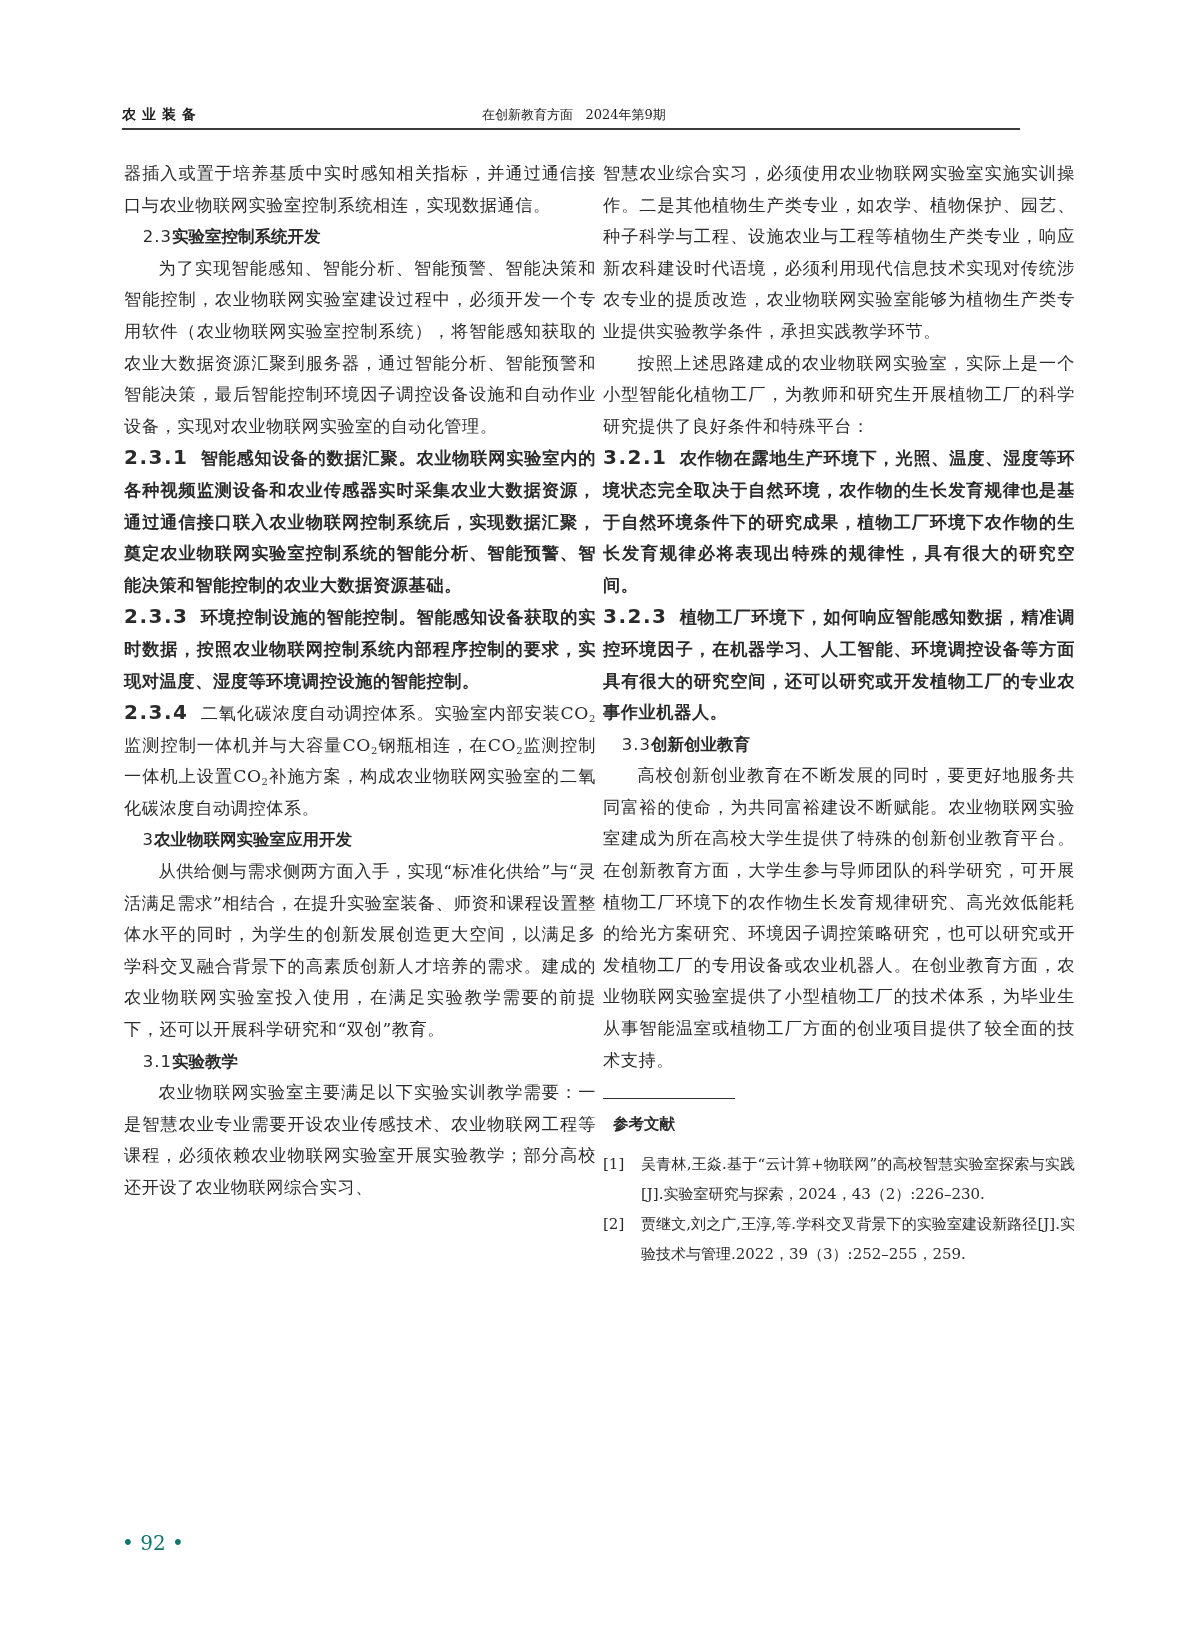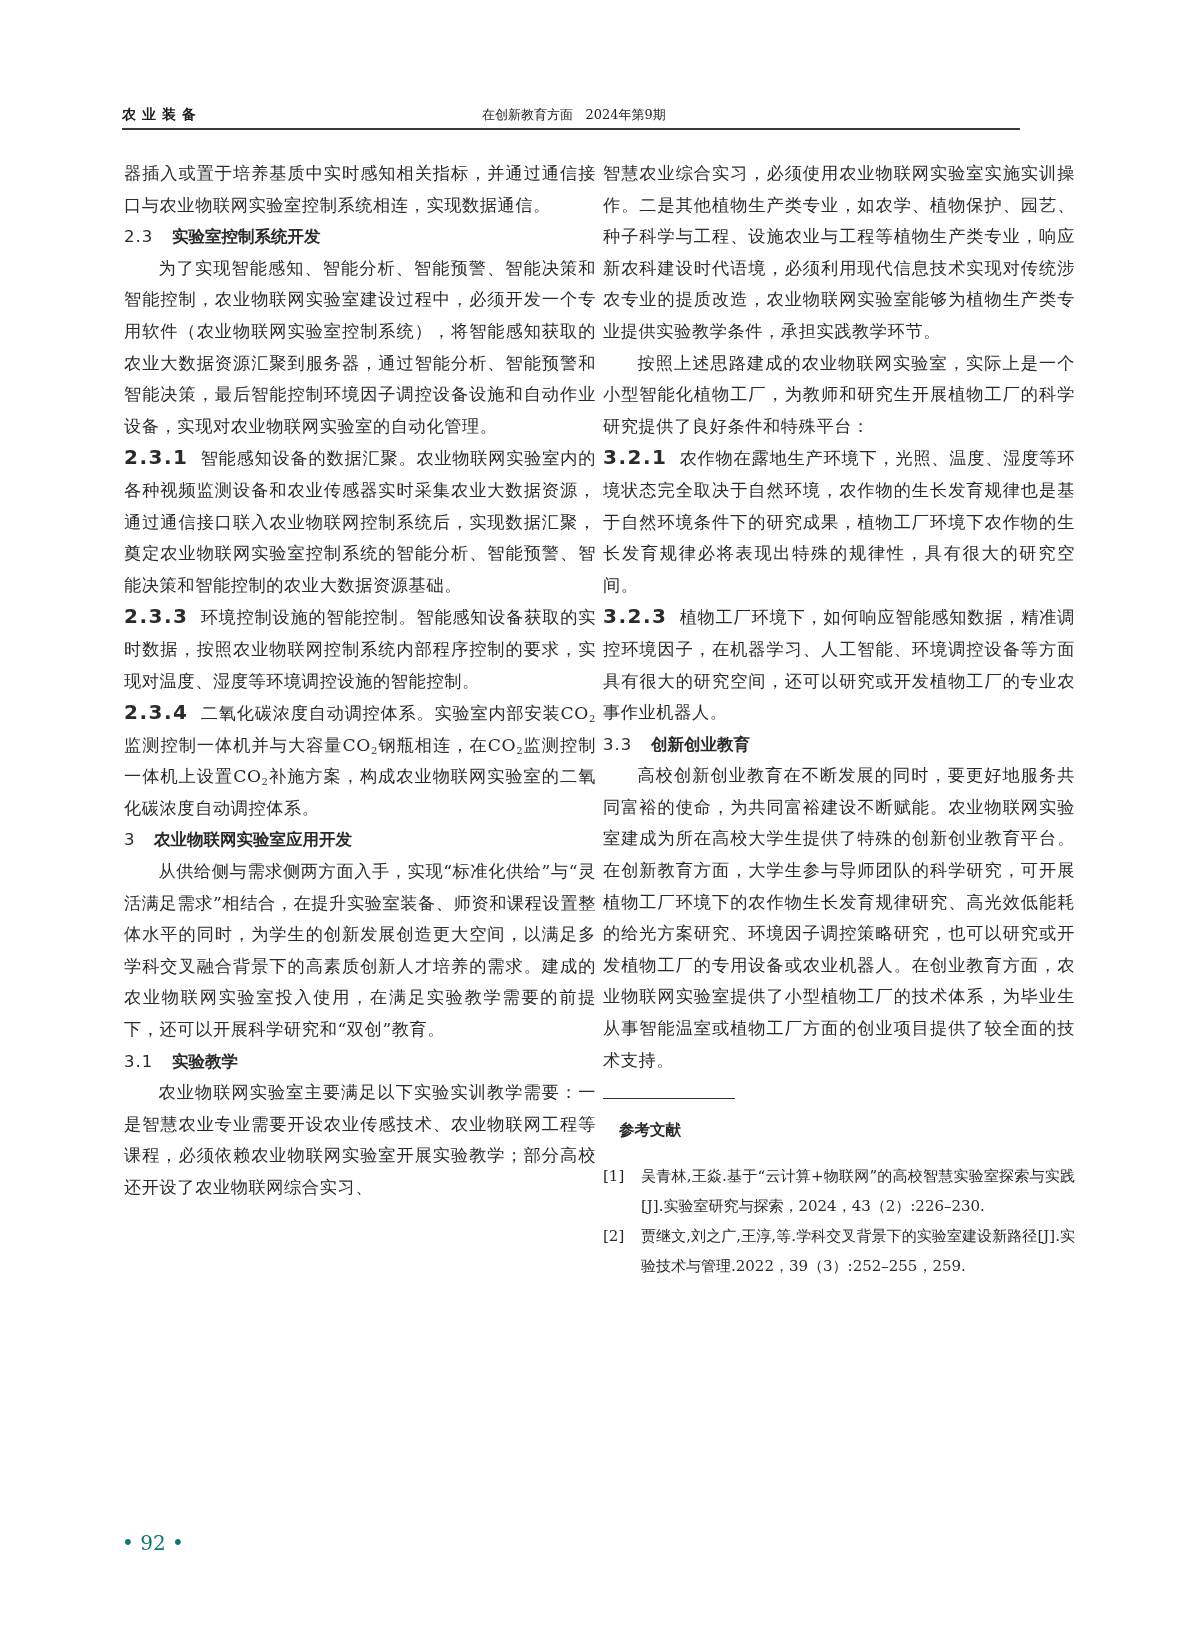--- a/index.html
+++ b/index.html
@@ -10,27 +10,27 @@
     .header-center { position: absolute; left: 360px; top: 2px; font-size: 13px; color: #1e1e1e; white-space: pre; }
     .header-rule { position: absolute; left: 122px; top: 128px; width: 898px; height: 0; border-top: 2px solid #3a3a3a; }
 
     .col { position: absolute; top: 158px; width: 472px; }
     .col-left { left: 124px; }
     .col-right { left: 603px; }
 
     .p { font-size: 17.2px; line-height: 31.6px; text-align: justify; margin: 0; letter-spacing: 0.6px; }
     .p.indent { text-indent: 2em; }
     .h { font-family: "DejaVu Sans", "Liberation Sans", sans-serif; font-size: 16.5px; line-height: 31.6px; margin: 0; font-weight: bold; color: #2a2a2a; }
-    .h .num { display: inline-block; min-width: 48px; font-weight: normal; letter-spacing: 1px; }
+    .h .num { display: inline-block; min-width: 48px; font-weight: normal; letter-spacing: 1px; text-align: right; }
     .sub .num { font-family: "DejaVu Sans", "Liberation Sans", sans-serif; font-weight: bold; font-size: 20px; letter-spacing: 1.5px; margin-right: 12px; }
-    .sub .ttl { font-weight: normal; }
+    .sub .ttl { font-weight: bold; }
     sub { font-size: 10px; vertical-align: -3px; line-height: 0; }
 
     .ref-rule { width: 132px; border-top: 1.5px solid #333; margin: 22px 0 10px 0; }
-    .ref-title { font-size: 15.5px; font-weight: bold; line-height: 30px; margin: 16px; color: #2a2a2a; }
+    .ref-title { font-size: 15.5px; font-weight: bold; line-height: 30px; margin: 10px; color: #2a2a2a; }
     .ref { position: relative; padding-left: 38px; font-size: 15px; line-height: 30px; text-align: justify; margin: 0; }
     .ref .idx { position: absolute; left: 0; top: 0; }
 
     .page-num { position: absolute; left: 122px; top: 1531px; font-size: 20px; color: #0f766e; white-space: pre; }
   </style>
 </head>
 <body>
 
 <div class="header">
   <span class="header-left">农业装备</span>

